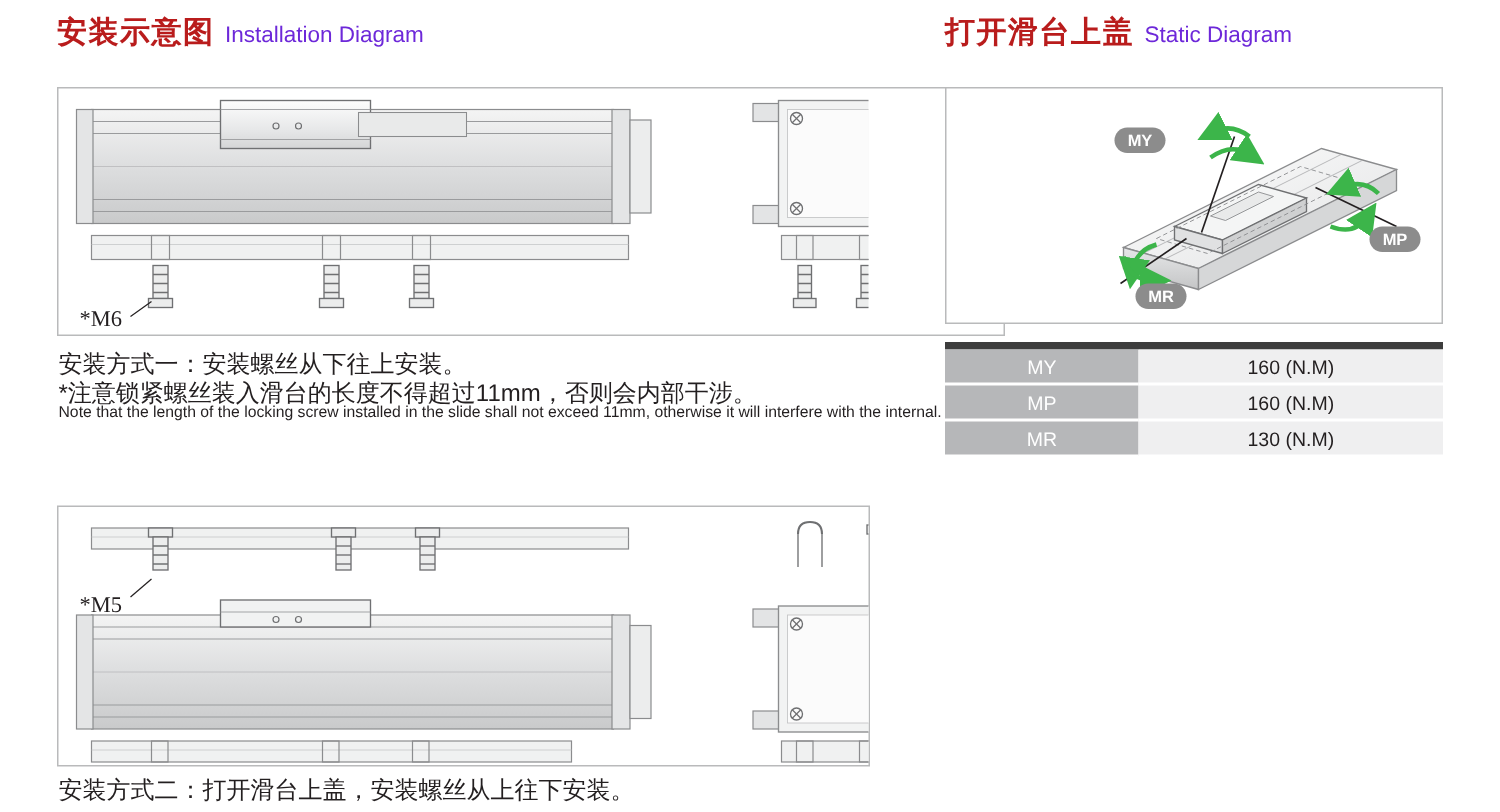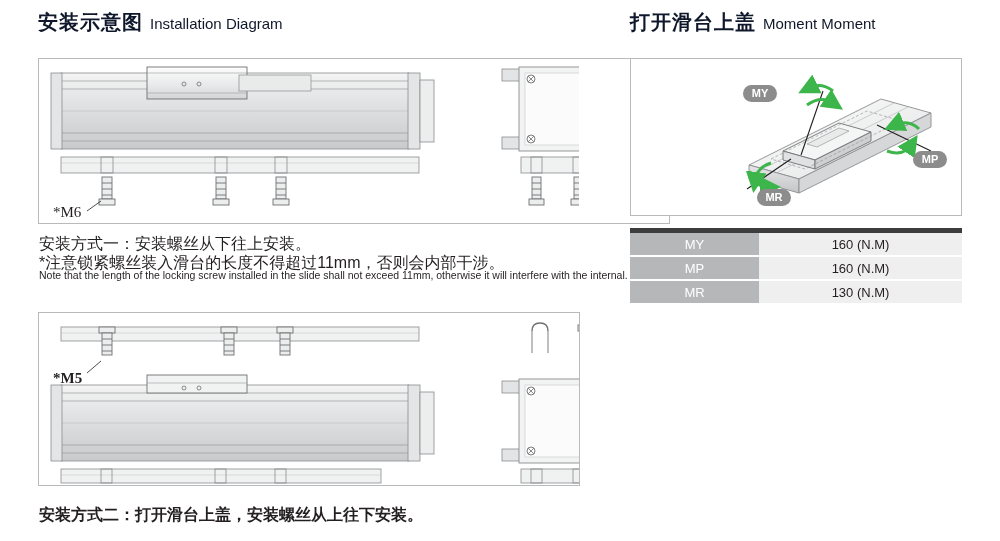--- a/index.html
+++ b/index.html
@@ -18,26 +18,26 @@
 
   
   .section-title {
     position: absolute;
     white-space: nowrap;
     line-height: 1;
   }
   .title-cn {
     font-size: 20px;
     font-weight: bold;
-    color: #0f172a;
+    color: #b91c1c;
     letter-spacing: 1px;
   }
   .title-en {
     font-size: 15px;
-    color: #0f172a;
+    color: #6d28d9;
     margin-left: 7px;
     font-weight: normal;
   }
 
   
   .panel {
     position: absolute;
     border: 1px solid #b9babb;
     background: #ffffff;
     box-sizing: border-box;
@@ -102,21 +102,21 @@
   }
 </style>
 </head>
 <body>
 
 <div class="section-title" style="left:38px; top:12px;">
   <span class="title-cn">安装示意图</span><span class="title-en">Installation Diagram</span>
 </div>
 
 <div class="section-title" style="left:630px; top:12px;">
-  <span class="title-cn">打开滑台上盖</span><span class="title-en">Moment Moment</span>
+  <span class="title-cn">打开滑台上盖</span><span class="title-en">Static Diagram</span>
 </div>
 
 <div class="panel" style="left:38px; top:58px; width:632px; height:166px;">
   <svg width="540" height="164" viewBox="0 0 540 164">
     <defs>
       <linearGradient id="railg1" x1="0" y1="0" x2="0" y2="1">
         <stop offset="0%" stop-color="#f4f4f4"></stop>
         <stop offset="45%" stop-color="#dfe0e1"></stop>
         <stop offset="100%" stop-color="#c9cacb"></stop>
       </linearGradient>
@@ -232,21 +232,21 @@
 
     <text class="mark-text" x="14" y="158">*M6</text>
     <line x1="48" y1="152" x2="62" y2="142" stroke="#231f20" stroke-width="0.8"></line>
   </svg>
 </div>
 
 <div class="caption" style="left:39px; top:232px;">安装方式一：安装螺丝从下往上安装。</div>
 <div class="caption" style="left:39px; top:251px;">*注意锁紧螺丝装入滑台的长度不得超过11mm，否则会内部干涉。</div>
 <div class="caption small" style="left:39px; top:268px;text-align:center;">Note that the length of the locking screw installed in the slide shall not exceed 11mm, otherwise it will interfere with the internal.</div>
 
-<div class="panel" style="left:38px; top:312px; width:542px; height:174px;font-weight:bold;">
+<div class="panel" style="left:38px; top:337px; width:542px; height:174px;">
   <svg width="540" height="172" viewBox="0 0 540 172">
     <defs>
       <linearGradient id="railg2" x1="0" y1="0" x2="0" y2="1">
         <stop offset="0%" stop-color="#f4f4f4"></stop>
         <stop offset="45%" stop-color="#dfe0e1"></stop>
         <stop offset="100%" stop-color="#c9cacb"></stop>
       </linearGradient>
     </defs>
 
     <g>
@@ -348,21 +348,21 @@
       </g>
       <rect x="482" y="156" width="74" height="14" fill="#f0f1f1" stroke="#8b8c8e" stroke-width="0.8"></rect>
       <g stroke="#8b8c8e" stroke-width="0.8" fill="none">
         <rect x="492" y="156" width="11" height="14"></rect>
         <rect x="534" y="156" width="11" height="14"></rect>
       </g>
     </g>
   </svg>
 </div>
 
-<div class="caption" style="left:39px; top:503px;font-weight:bold;">安装方式二：打开滑台上盖，安装螺丝从上往下安装。</div>
+<div class="caption" style="left:39px; top:516px;">安装方式二：打开滑台上盖，安装螺丝从上往下安装。</div>
 
 <div class="panel" style="left:630px; top:58px; width:332px; height:158px;">
   <svg width="330" height="156" viewBox="0 0 330 156">
     <defs>
       <linearGradient id="barTop" x1="0" y1="0" x2="1" y2="1">
         <stop offset="0%" stop-color="#fdfdfd"></stop>
         <stop offset="100%" stop-color="#e2e3e4"></stop>
       </linearGradient>
       <linearGradient id="barSide" x1="0" y1="0" x2="0" y2="1">
         <stop offset="0%" stop-color="#e6e7e8"></stop>

